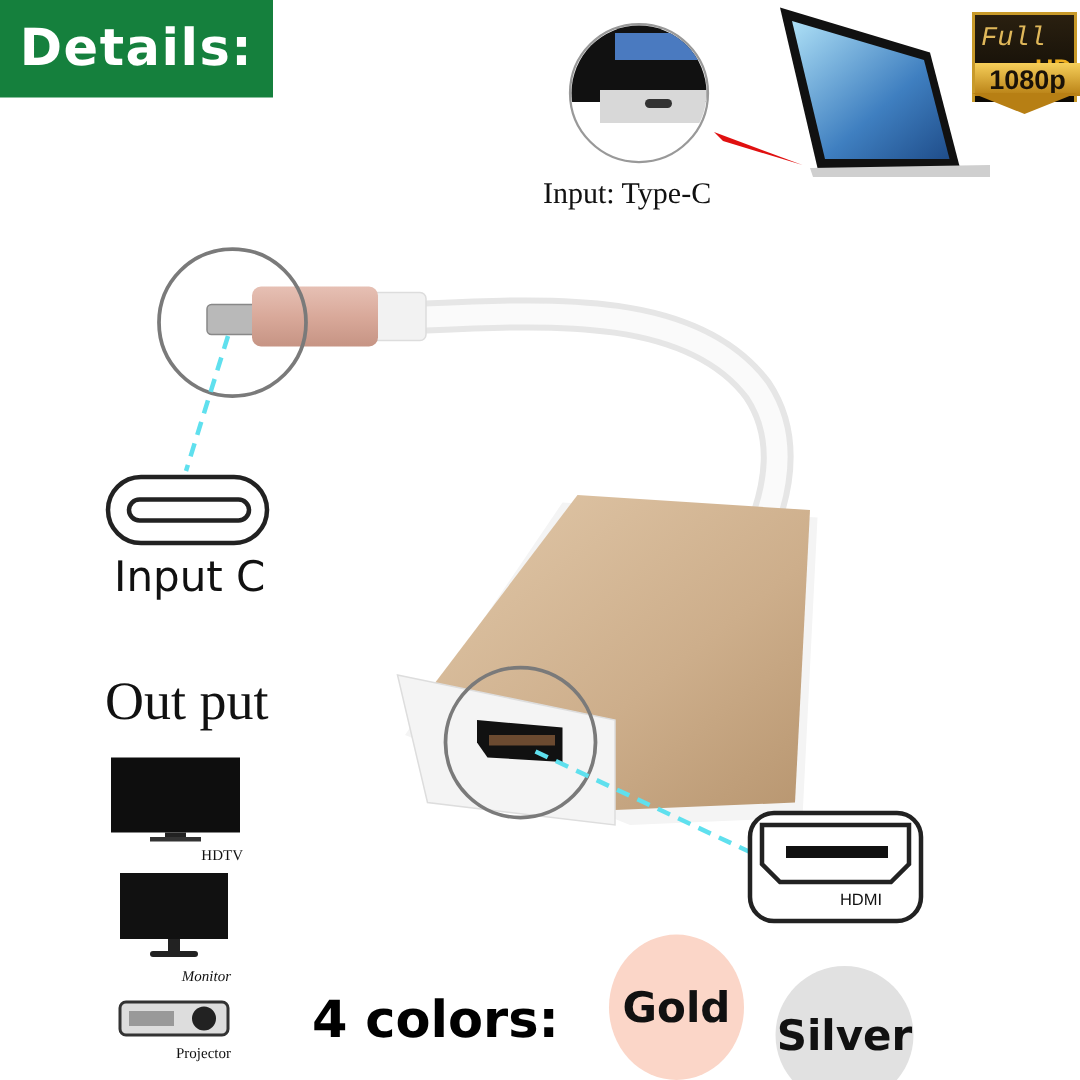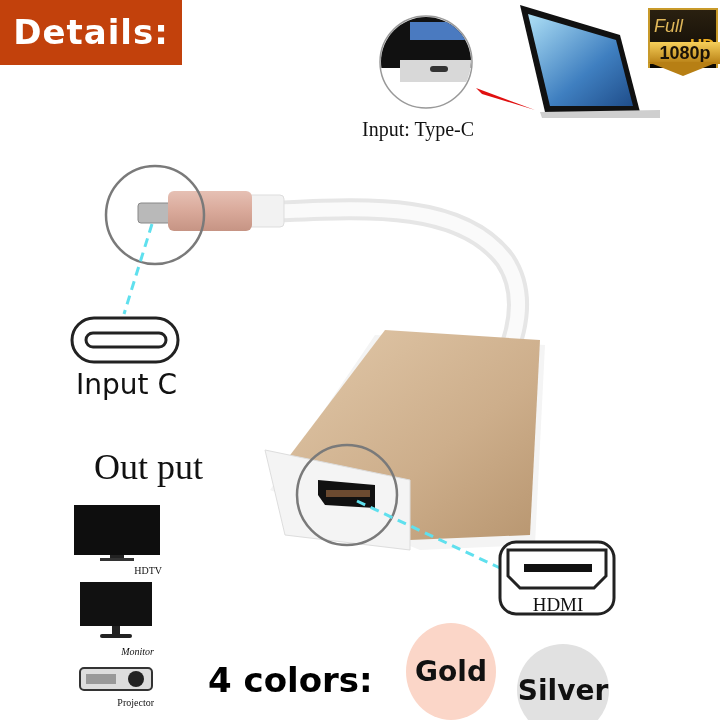--- a/index.html
+++ b/index.html
@@ -1,28 +1,28 @@
 <!DOCTYPE html>
 <html><head>
 <meta charset="utf-8">
 <style>
   html,body{margin:0;padding:0;background:#fff;}
   body{width:720px;height:720px;position:relative;overflow:hidden;font-family:"Liberation Sans",sans-serif;}
   .abs{position:absolute;}
-  .details-banner{left:0;top:0;width:182px;height:65px;background:#c2410c;color:#fff;font-family:"DejaVu Sans",sans-serif;font-weight:bold;font-size:34px;line-height:65px;text-align:center;letter-spacing:1px;}
+  .details-banner{left:0;top:0;width:182px;height:65px;background:#15803d;color:#fff;font-family:"DejaVu Sans",sans-serif;font-weight:bold;font-size:34px;line-height:65px;text-align:center;letter-spacing:1px;}
   .input-caption{left:362px;top:118px;font-family:"Liberation Serif",serif;font-size:20px;color:#111;}
   .typec-label{left:76px;top:368px;font-family:"DejaVu Sans",sans-serif;font-size:28px;color:#111;}
-  .output-title{left:70px;top:446px;font-family:"Liberation Serif",serif;font-size:36px;color:#111;margin-left:24px;}
+  .output-title{left:70px;top:446px;font-family:"Liberation Serif",serif;font-size:36px;color:#111;}
   .dev-label{font-family:"Liberation Serif",serif;font-size:10px;color:#111;text-align:right;}
-  .hdmi-label{left:502px;top:594px;width:112px;text-align:center;font-family:Liberation Serif, serif;font-size:19px;color:#111;}
+  .hdmi-label{left:502px;top:594px;width:112px;text-align:center;font-family:Liberation Sans, sans-serif;font-size:11px;color:#111;padding-left:16px;}
   .colors-title{left:208px;top:660px;font-family:"DejaVu Sans",sans-serif;font-weight:bold;font-size:34px;color:#000;}
   .swatch{border-radius:50%;display:flex;align-items:center;justify-content:center;font-family:"DejaVu Sans",sans-serif;font-weight:bold;font-size:28px;color:#111;}
   .badge{left:648px;top:8px;width:70px;height:72px;}
   .badge-inner{position:absolute;left:0;top:0;width:70px;height:60px;background:linear-gradient(#2a2010,#0c0904);border:2px solid #c89a2a;border-bottom:none;box-sizing:border-box;}
-  .badge-full{position:absolute;left:4px;top:6px;font-family:Liberation Sans, sans-serif;font-style:italic;font-size:18px;color:#e0b85a;}
+  .badge-full{position:absolute;left:4px;top:6px;font-family:Liberation Mono, monospace;font-style:italic;font-size:18px;color:#e0b85a;}
   .badge-hd{position:absolute;left:40px;top:6px;font-family:"Liberation Sans",sans-serif;font-weight:bold;font-size:17px;color:#f0b020;margin-top:20px;}
   .badge-res{position:absolute;left:0;top:32px;width:70px;height:22px;background:linear-gradient(#f6cf5a,#b77f14);text-align:center;font-family:"Liberation Sans",sans-serif;font-weight:bold;font-size:18px;line-height:22px;color:#1a1208;}
 </style>
 </head>
 <body>
 
 <div class="abs details-banner">Details:</div>
 
 <svg class="abs" style="left:370px;top:0;" width="290" height="125">
   <defs>

